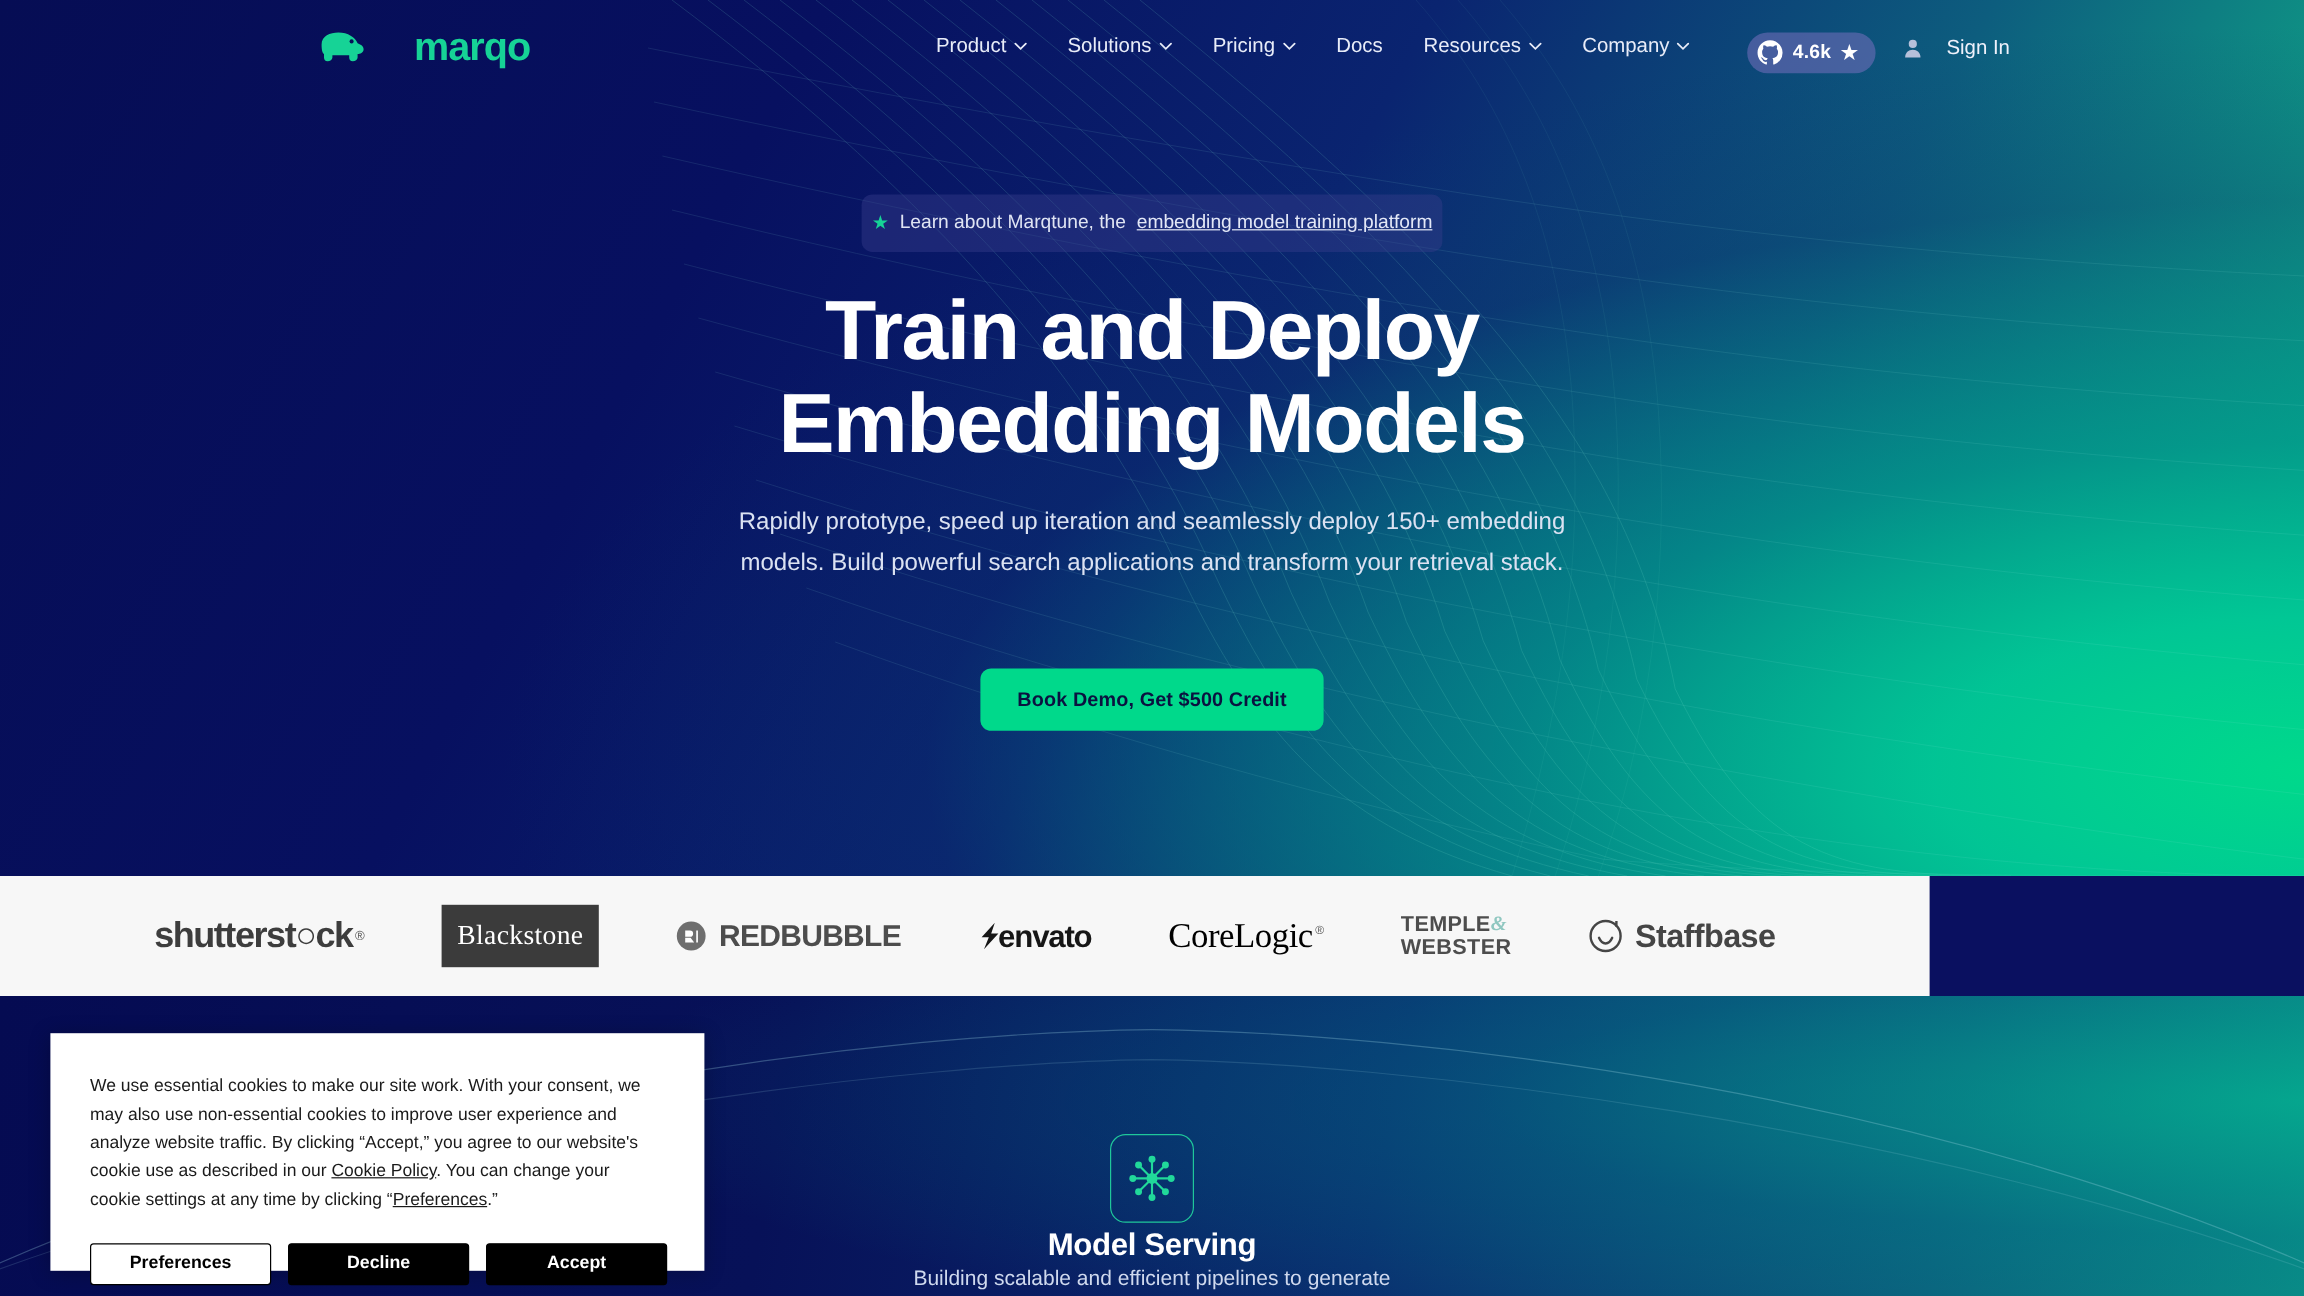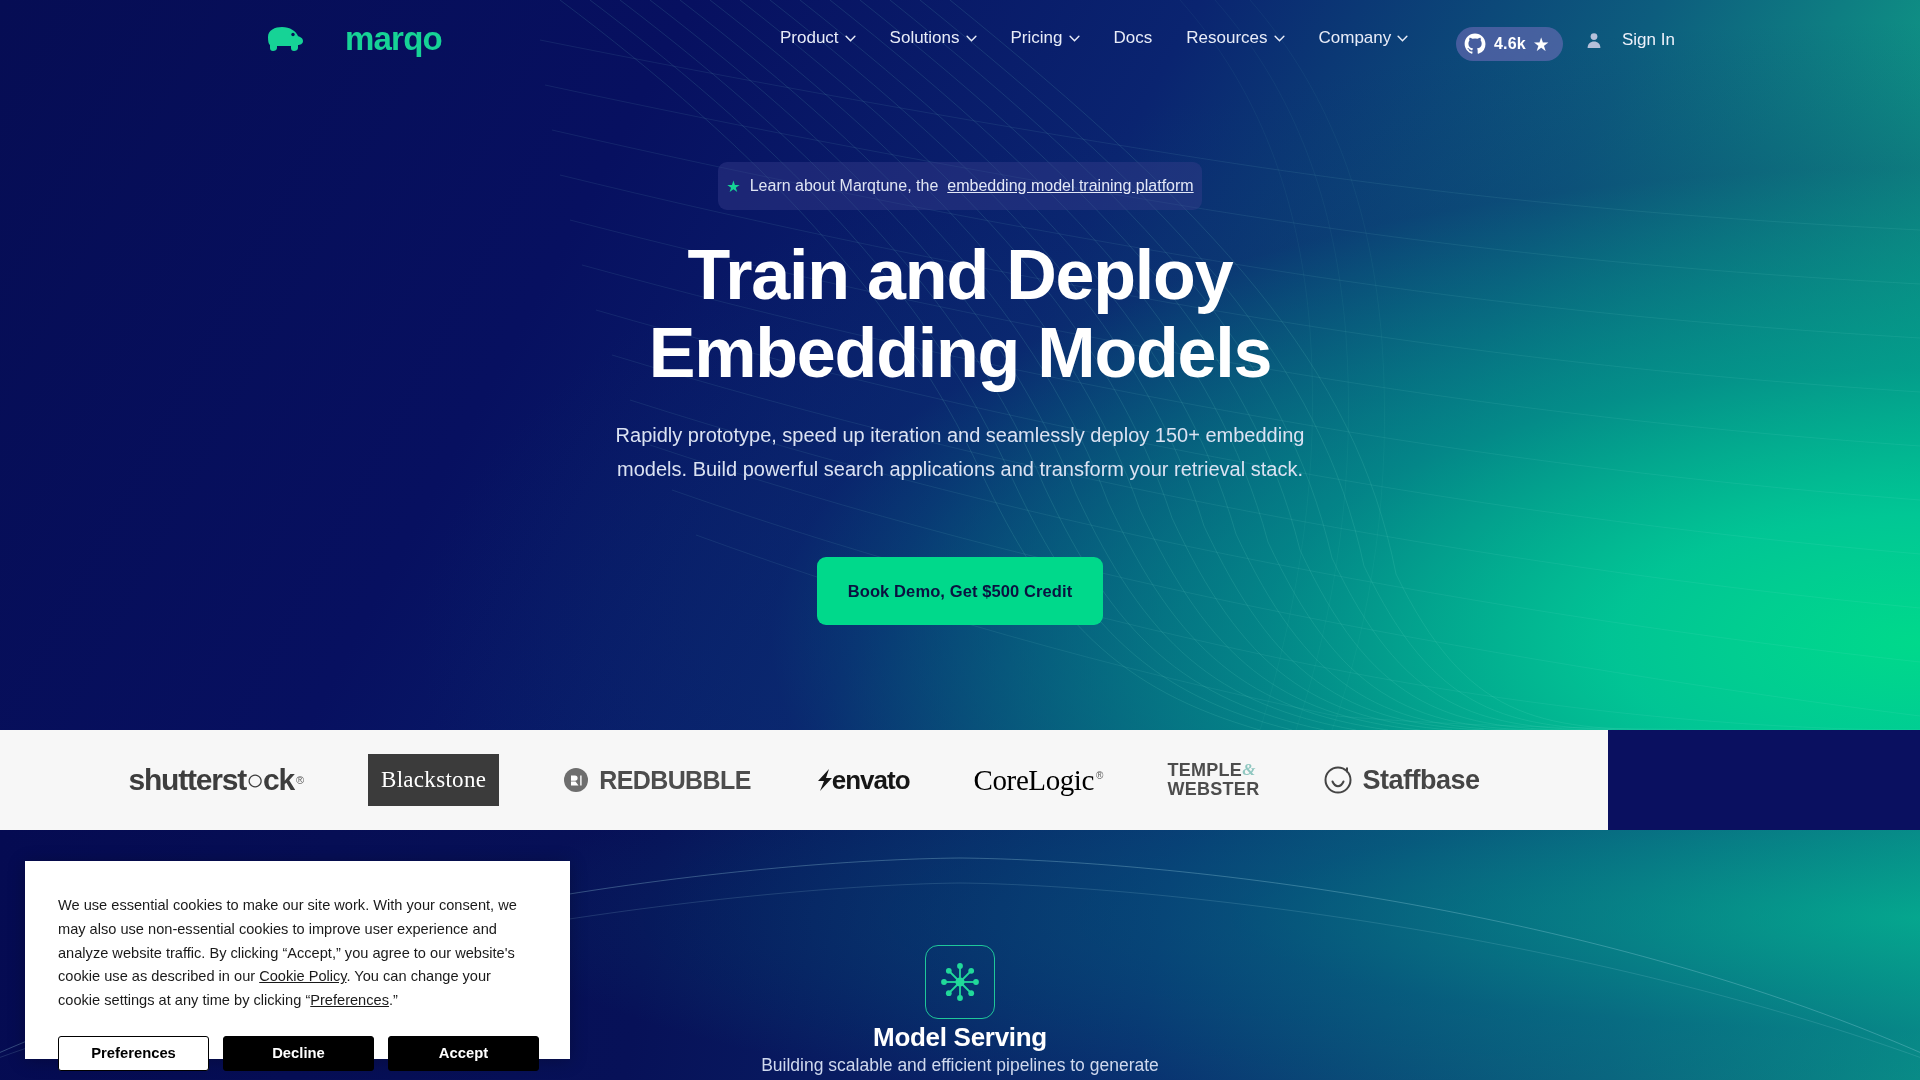--- a/index.html
+++ b/index.html
@@ -61,21 +61,21 @@
     text-align: center; color: #fff;
     font-size: 70px; font-weight: 700; line-height: 1.12; letter-spacing: -1.2px;
     z-index: 10;
   }
   .subhead {
     position: absolute; left: 600px; top: 418px; width: 720px;
     text-align: center; color: #dbe2f2; font-size: 20px; line-height: 1.72;
     z-index: 10;
   }
   .cta {
-    position: absolute; left: 817px; top: 557px; width: 286px; height: 68px;
+    position: absolute; left: 817px; top: 557px; width: 286px; height: 52px;
     background: #00d98b; border: none; border-radius: 9px;
     color: #0a1240; font-size: 16.5px; font-weight: 700; letter-spacing: .1px;
     cursor: pointer; z-index: 10;
   }
 
   
   .logos {
     position: absolute; top: 730px; left: 0; width: 1608px; height: 100px;
     background: #f7f7f7;
     display: flex; align-items: center; justify-content: center; gap: 64px;
@@ -111,21 +111,21 @@
     position: absolute; left: 0; top: 1022px; width: 1920px; text-align: center;
     color: #fff; font-size: 26px; font-weight: 700; letter-spacing: -.3px; z-index: 5;
   }
   .feat-desc {
     position: absolute; left: 610px; top: 1052px; width: 700px; text-align: center;
     color: #cfd9ee; font-size: 17.5px; line-height: 1.55; z-index: 5;
   }
 
   
   .cookie {
-    position: absolute; left: 25px; top: 861px; width: 545px; height: 198px;
+    position: absolute; left: 42px; top: 861px; width: 545px; height: 198px;
     background: #fff; z-index: 60;
     box-shadow: 0 2px 16px rgba(0,0,0,0.25);
     padding: 33px 33px 0 33px;
   }
   .cookie-text { color: #1a1a1a; font-size: 14.6px; line-height: 1.63; }
   .cookie-text a { color: #1a1a1a; text-decoration: underline; cursor: pointer; }
   .cookie-btns { display: flex; gap: 14px; margin-top: 23px; }
   .cbtn {
     height: 35px; border-radius: 3px; font-size: 14.8px; font-weight: 700;
     cursor: pointer; font-family: "Liberation Sans", sans-serif;

